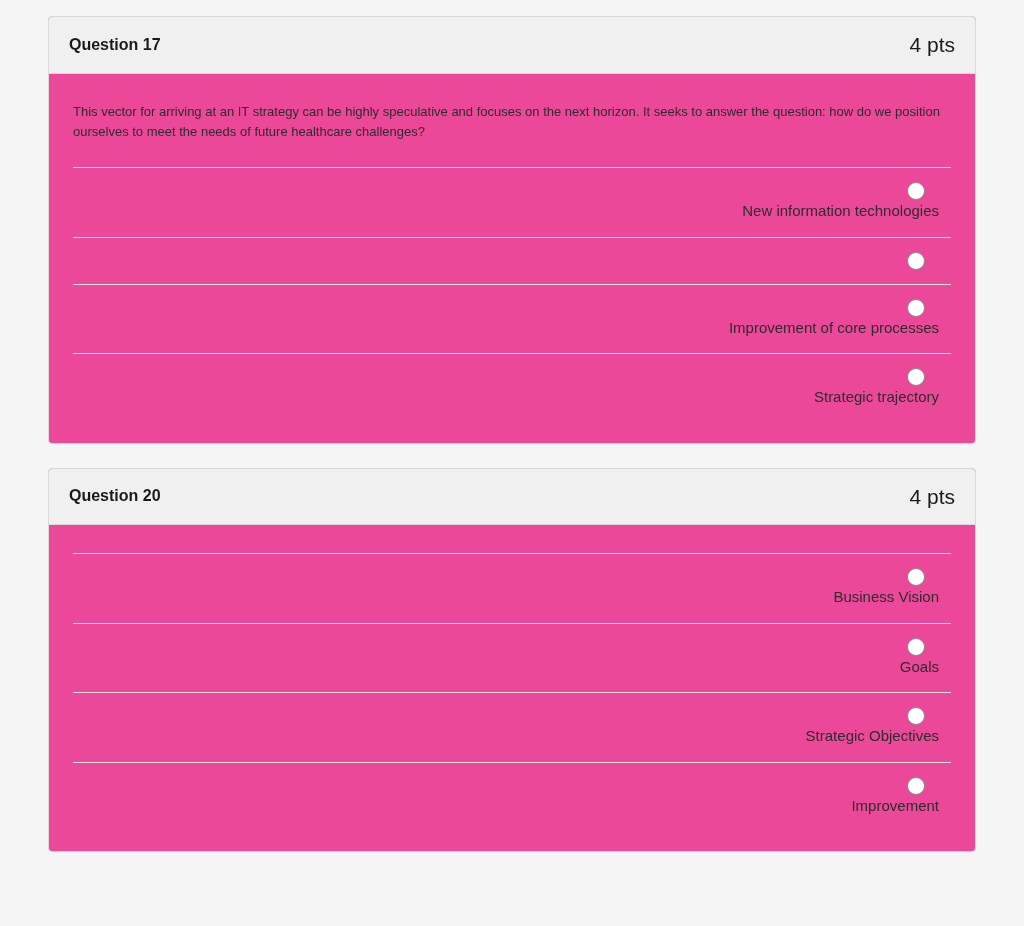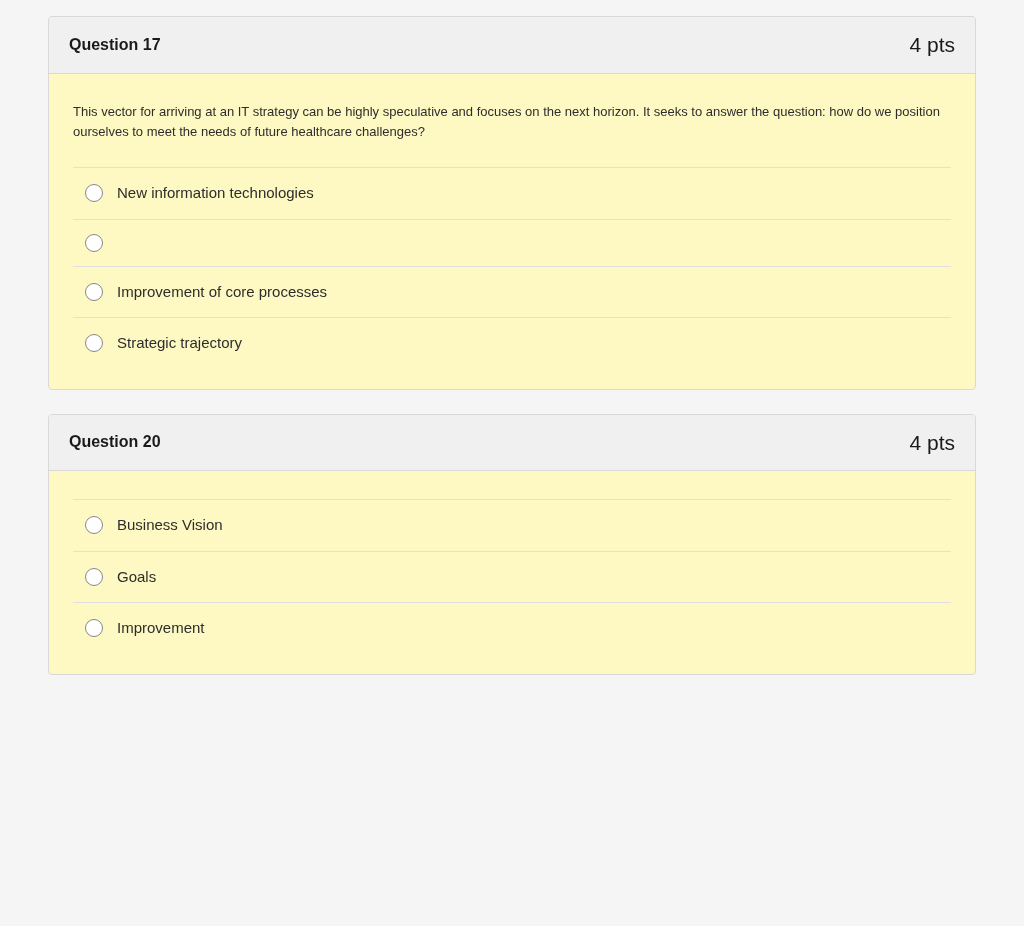--- a/index.html
+++ b/index.html
@@ -16,21 +16,21 @@
       line-height: 1.5;
     }
 
     .page-container {
       max-width: 960px;
       margin: 0 auto;
       padding: 16px;
     }
 
     .question-card {
-      background: #fef9c3;
+      background: #ec4899;
       border: 1px solid #d9d9d9;
       border-radius: 4px;
       margin-bottom: 24px;
       overflow: hidden;
     }
 
     .question-header {
       background-color: #f0f0f0;
       border-bottom: 1px solid #d9d9d9;
       padding: 12px 20px;
@@ -61,24 +61,25 @@
       margin-bottom: 24px;
     }
 
     .options-list {
       list-style: none;
       border-top: 1px solid #e0e0e0;
     }
 
     .option-item {
       display: flex;
-      align-items: center;
+      align-items: flex-end;
       padding: 14px 12px;
       border-bottom: 1px solid #e0e0e0;
       cursor: pointer;
+      flex-direction: column;
     }
 
     .option-item:last-child {
       border-bottom: none;
     }
 
     .radio-circle {
       width: 18px;
       height: 18px;
       border-radius: 50%;
@@ -133,18 +134,22 @@
           <li class="option-item">
             <div class="radio-circle"></div>
             <span class="option-label">Business Vision</span>
           </li>
           <li class="option-item">
             <div class="radio-circle"></div>
             <span class="option-label">Goals</span>
           </li>
           <li class="option-item">
             <div class="radio-circle"></div>
+            <span class="option-label">Strategic Objectives</span>
+          </li>
+          <li class="option-item">
+            <div class="radio-circle"></div>
             <span class="option-label">Improvement</span>
           </li>
         </ul>
       </div>
     </div>
   </div>
 
 </body></html>

